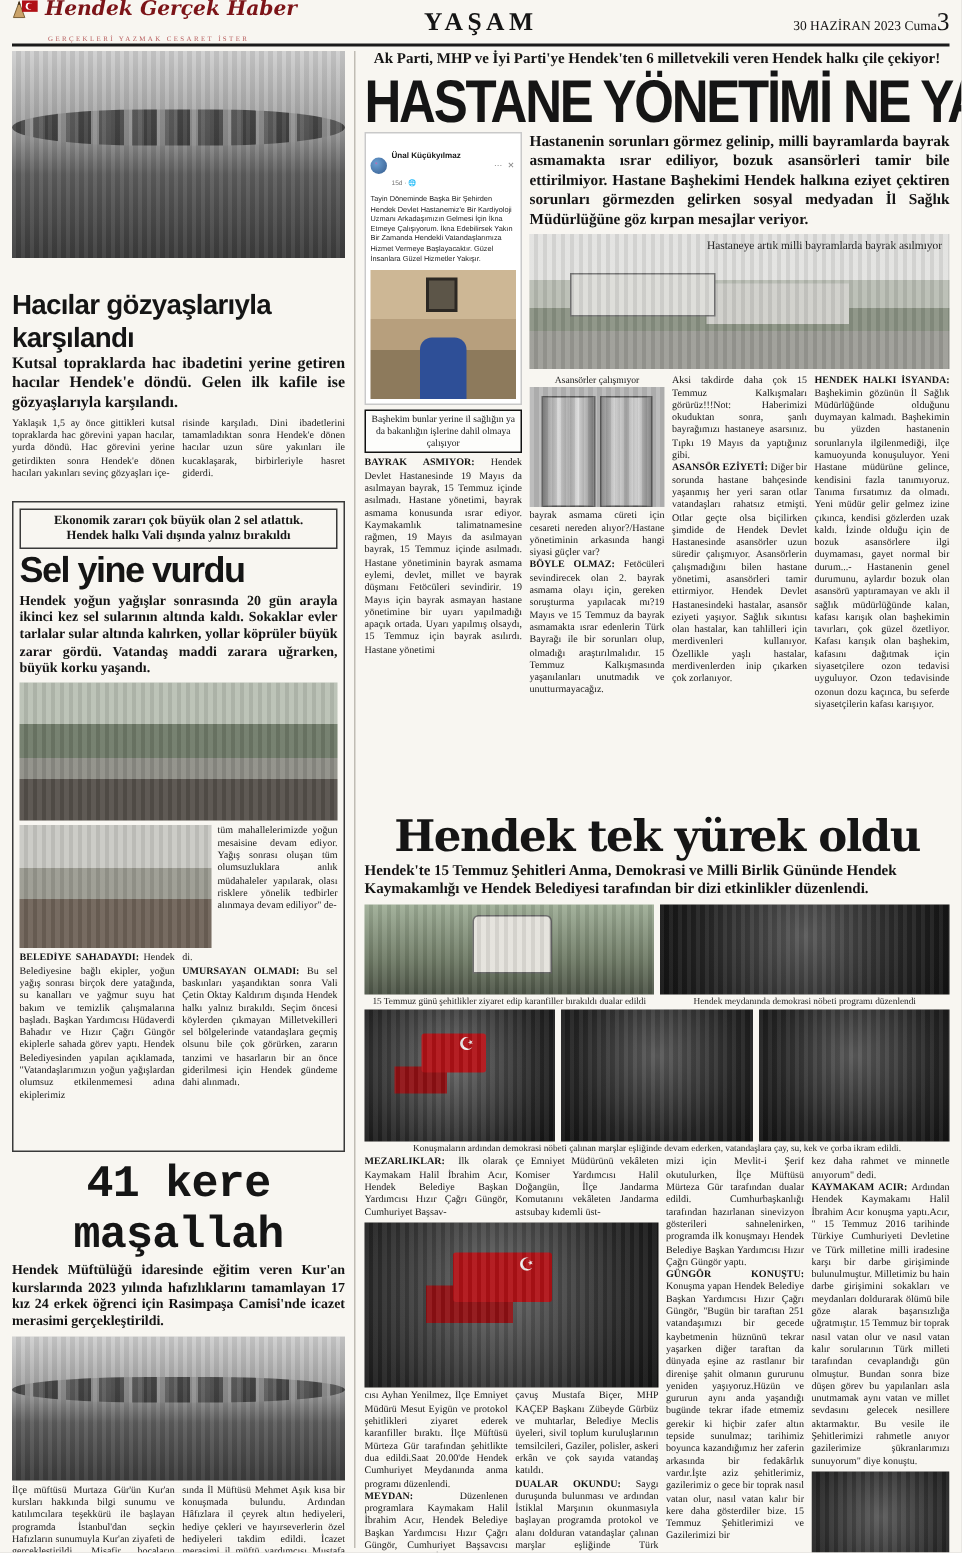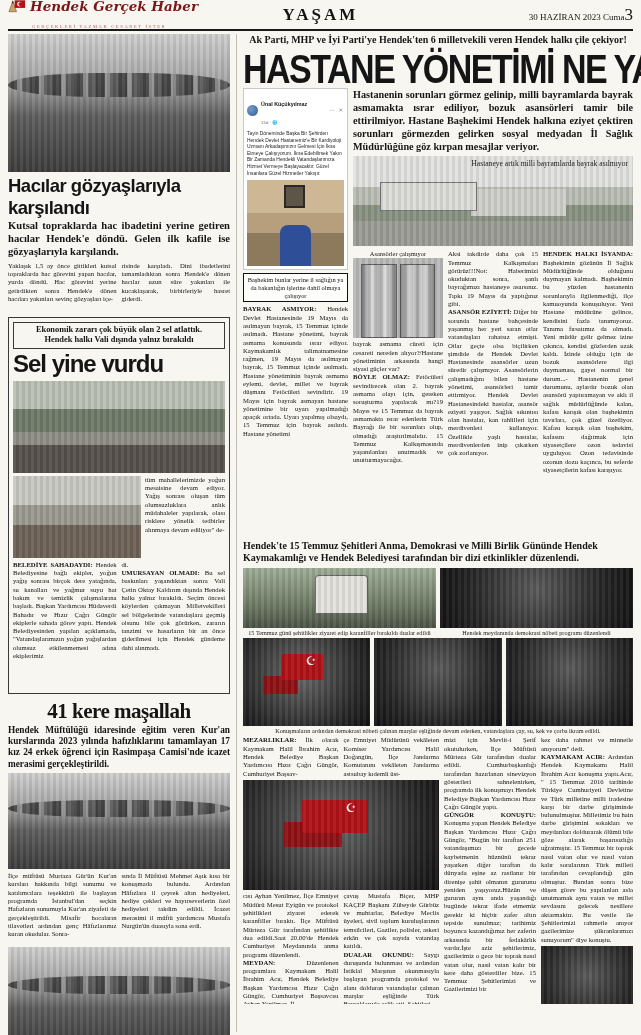--- a/index.html
+++ b/index.html
@@ -56,40 +56,40 @@
   .bt { font-size:6.7px; line-height:1.24; text-align:justify; }
   .lead-label { font-weight:bold; }
   .caption { font-size:6.2px; line-height:1.2; color:#222; }
   .clip { overflow:hidden; }
   .cols2 { display:flex; gap:5px; }
   .cols2 > div { flex:1; }
 
   
   .hajj-photo { height:138px; }
   .hajj-h { font-family:"Liberation Sans",sans-serif; font-weight:bold; font-size:18.5px;
-            letter-spacing:-0.5px; margin:3px 0 1px; }
+            letter-spacing:-0.5px; margin:20px 0 1px; }
   .hajj-deck { font-size:10.6px; font-weight:bold; line-height:1.22; text-align:justify; }
   .hajj-body { margin-top:3px; height:50px; }
 
   
   .flood-box { border:1px solid #3a3a3a; margin-top:5px; padding:4px; }
   .flood-kicker { border:1px solid #3a3a3a; padding:2px 3px; text-align:center;
                   font-weight:bold; font-size:8.4px; line-height:1.25; }
   .flood-h { font-family:"Liberation Sans",sans-serif; font-weight:bold; font-size:24px;
              letter-spacing:-1px; text-align:left; margin:1px 0; }
   .flood-deck { font-size:9.3px; font-weight:bold; line-height:1.22; text-align:justify; }
   .flood-photo1 { height:92px; margin:3px 0; }
   .flood-row { display:flex; gap:4px; }
   .flood-photo2 { width:128px; height:82px; flex:none; }
   .flood-wrap { flex:1; }
   .flood-cols { margin-top:3px; height:128px; }
 
   
   .quran { margin-top:5px; }
-  .quran-h { font-family:Liberation Serif, serif; font-weight:bold; font-size:21px;
+  .quran-h { font-family:Liberation Mono, monospace; font-weight:bold; font-size:30px;
              letter-spacing:-0.5px; text-align:center; }
   .quran-deck { font-size:9.3px; font-weight:bold; line-height:1.22; text-align:justify; margin-top:1px; }
   .quran-photo1 { height:96px; margin:3px 0; }
   .quran-cols { height:72px; }
   .quran-photo2 { height:102px; margin-top:3px; }
 
   
   .hosp-kicker { font-size:10px; font-weight:bold; text-align:center; line-height:1.2; }
   .hosp-h { font-family:"Liberation Sans",sans-serif; font-weight:bold; font-size:34px;
             letter-spacing:-1.5px; text-align:center; white-space:nowrap;
@@ -182,20 +182,21 @@
             </div>
         </div>
       </section>
 
       <section class="flood-box">
         <div class="flood-kicker">
           <div>Ekonomik zararı çok büyük olan 2 sel atlattık.</div>
           <div>Hendek halkı Vali dışında yalnız bırakıldı</div>
         </div>
         <h2 class="flood-h">Sel yine vurdu</h2>
+        <p class="flood-deck">Hendek yoğun yağışlar sonrasında 20 gün arayla ikinci kez sel sularının altında kaldı. Sokaklar evler tarlalar sular altında kalırken, yollar köprüler büyük zarar gördü. Vatandaş maddi zarara uğrarken, büyük korku yaşandı.</p>
         <div class="ph ph-flood flood-photo1"></div>
         <div class="flood-row">
           <div class="ph ph-dig flood-photo2"></div>
           <div class="flood-wrap">
               <p class="bt">tüm mahallelerimizde yoğun mesaisine devam ediyor. Yağış sonrası oluşan tüm olumsuzluklara anlık müdahaleler yapılarak, olası risklere yönelik tedbirler alınmaya devam ediliyor" de-</p>
             </div>
         </div>
         <div class="cols2 flood-cols clip">
           <div>
               <p class="bt"><b class="lead-label">BELEDİYE SAHADAYDI:</b> <span>Hendek Belediyesine bağlı ekipler, yoğun yağış sonrası birçok dere yatağında, su kanalları ve yağmur suyu hat bakım ve temizlik çalışmalarına başladı. Başkan Yardımcısı Hüdaverdi Bahadır ve Hızır Çağrı Güngör ekiplerle sahada görev yaptı. Hendek Belediyesinden yapılan açıklamada, "Vatandaşlarımızın yoğun yağışlardan olumsuz etkilenmemesi adına ekiplerimiz</span></p>
@@ -270,20 +271,21 @@
               </div>
               <div>
                 <p class="bt"><b class="lead-label">HENDEK HALKI İSYANDA:</b> <span>Başhekimin gözünün İl Sağlık Müdürlüğünde olduğunu duymayan kalmadı. Başhekimin bu yüzden hastanenin sorunlarıyla ilgilenmediği, ilçe kamuoyunda konuşuluyor. Yeni Hastane müdürüne gelince, kendisini fazla tanımıyoruz. Tanıma fırsatımız da olmadı. Yeni müdür gelir gelmez izine çıkınca, kendisi gözlerden uzak kaldı. İzinde olduğu için de bozuk asansörlere ilgi duymaması, gayet normal bir durum...- Hastanenin genel durumunu, aylardır bozuk olan asansörü yaptıramayan ve aklı il sağlık müdürlüğünde kalan, kafası karışık olan başhekimin tavırları, çok güzel özetliyor. Kafası karışık olan başhekim, kafasını dağıtmak için siyasetçilere ozon tedavisi uyguluyor. Ozon tedavisinde ozonun dozu kaçınca, bu seferde siyasetçilerin kafası karışıyor.</span></p>
               </div>
             </div>
           </div>
         </div>
       </section>
 
       <section class="unity">
+        <h1 class="unity-h">Hendek tek yürek oldu</h1>
         <p class="unity-deck">Hendek'te 15 Temmuz Şehitleri Anma, Demokrasi ve Milli Birlik Gününde Hendek Kaymakamlığı ve Hendek Belediyesi tarafından bir dizi etkinlikler düzenlendi.</p>
 
         <div class="u-row1">
           <div class="ph ph-grave"></div>
           <div class="ph ph-night"></div>
         </div>
         <div class="u-caps1">
           <div class="caption">15 Temmuz günü şehitlikler ziyaret edip karanfiller bırakıldı dualar edildi</div>
           <div class="caption">Hendek meydanında demokrasi nöbeti programı düzenlendi</div>
         </div>

